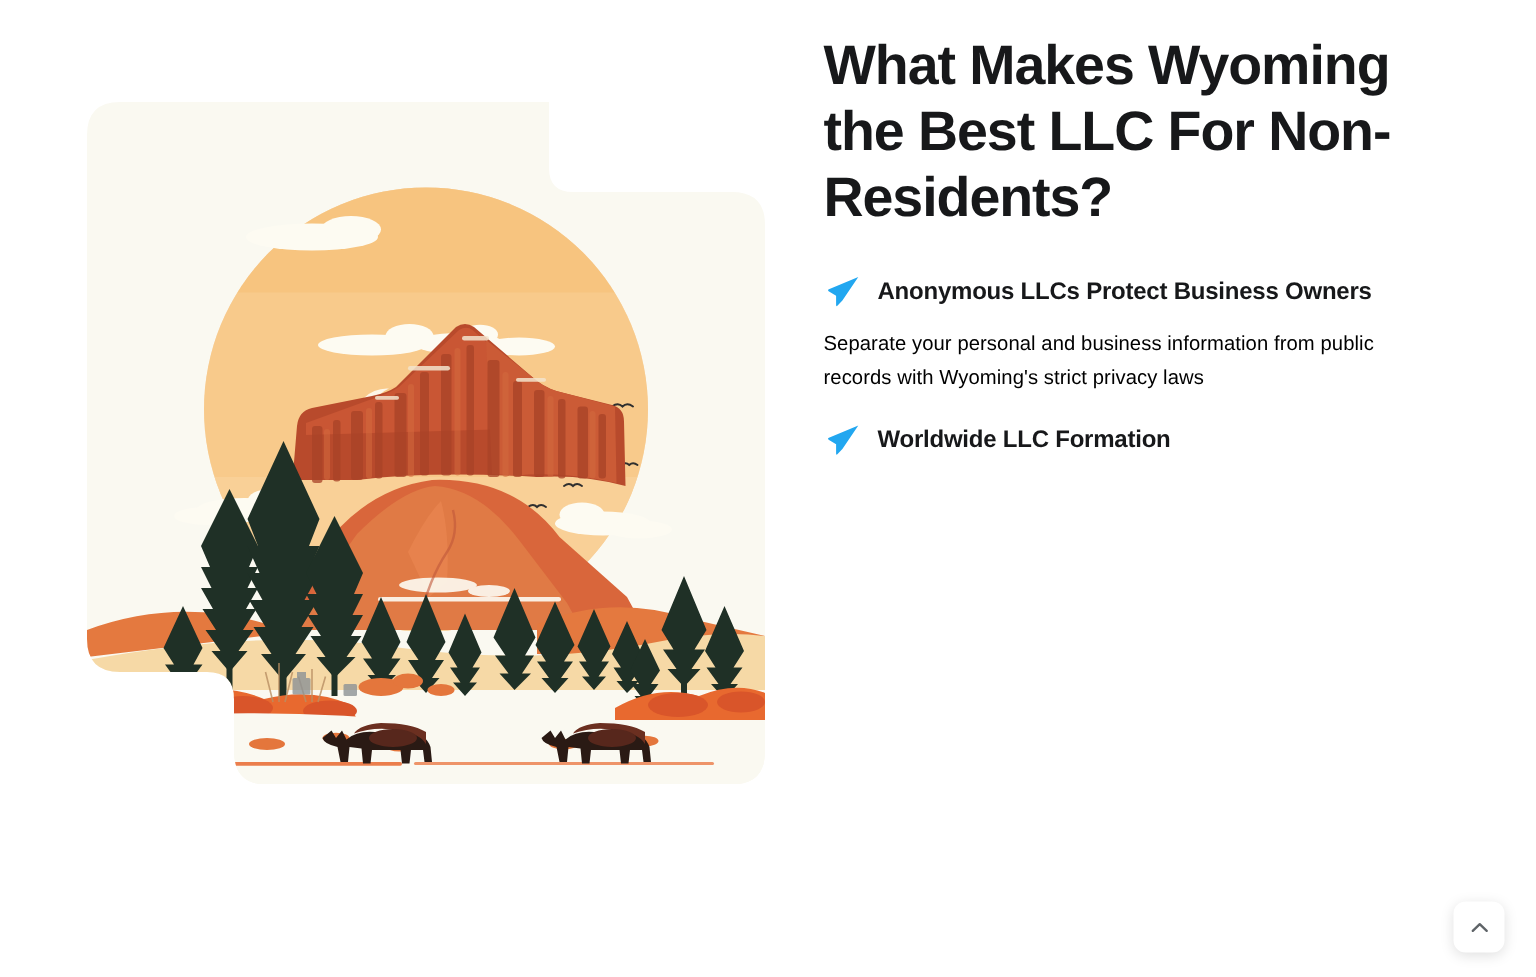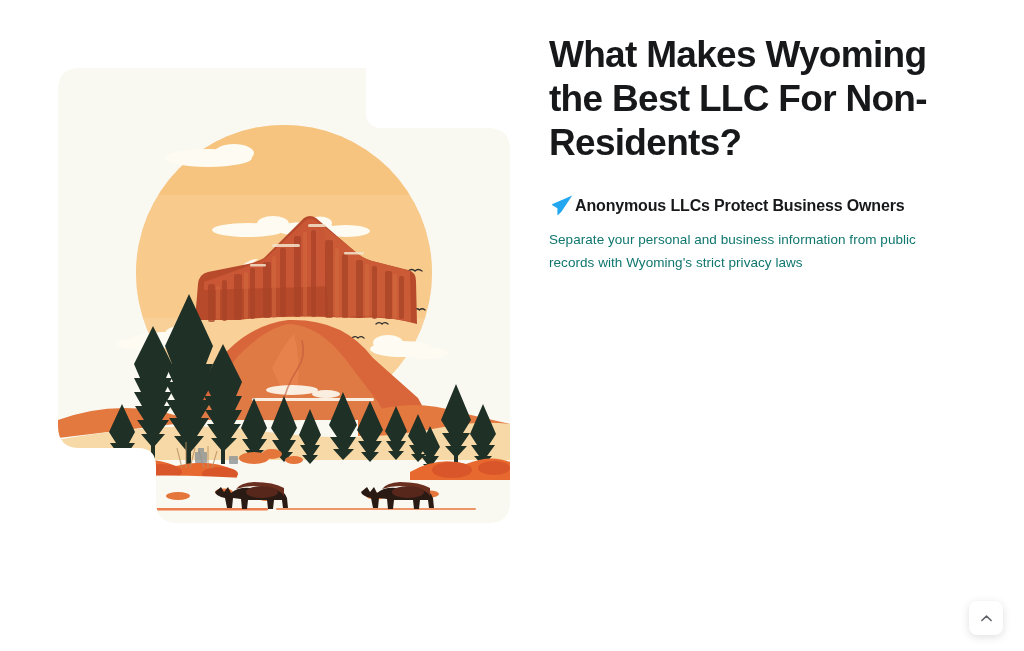--- a/index.html
+++ b/index.html
@@ -40,41 +40,42 @@
     height: 455px;
     overflow: hidden;
   }
 
   .illo-svg { display: block; width: 452px; height: 455px; }
 
   
   .content-col {
     position: absolute;
     left: 549px;
-    top: 33px;
+    top: 22px;
     width: 400px;
   }
 
   .headline {
     font-size: 37px;
     line-height: 44px;
     font-weight: 700;
     letter-spacing: -0.7px;
     color: #17181a;
     margin-bottom: 28px;
     width: 400px;
   }
 
   .feature-list { display: block; }
 
   .feature { margin-bottom: 4px; }
 
   .feature-head {
     display: flex;
     align-items: center;
+    gap: 10px;
     margin-bottom: 9px;
   }
 
   .send-icon {
     flex: 0 0 auto;
     width: 26px;
     height: 26px;
     display: block;
   }
 
@@ -82,21 +83,21 @@
     font-size: 16px;
     font-weight: 700;
     color: #17181a;
     letter-spacing: -0.15px;
     line-height: 20px;
   }
 
   .feature-desc {
     font-size: 13.5px;
     line-height: 23px;
-    color: #0f766e;
+    color: #000000;
     max-width: 390px;
     margin-bottom: 18px;
     letter-spacing: 0.05px;
   }
 
   
   .scroll-top {
     position: absolute;
     right: 21px;
     bottom: 16px;
@@ -384,20 +385,26 @@
           <span class="feature-title">Anonymous LLCs Protect Business Owners</span>
         </div>
         <p class="feature-desc">Separate your personal and business information from public records with Wyoming's strict privacy laws</p>
       </div>
 
 
       <div class="feature">
       </div>
 
       <div class="feature">
+        <div class="feature-head">
+          <svg class="send-icon" viewBox="0 0 26 26" xmlns="http://www.w3.org/2000/svg">
+            <path d="M23.2 2.6 L3.6 10.9 Q2.4 11.4 3.4 12.2 L8.4 15.2 L8.4 21.4 Q8.4 22.6 9.4 21.7 L12.6 18.4 Z" fill="#22a7f0"></path>
+          </svg>
+          <span class="feature-title">Worldwide LLC Formation</span>
+        </div>
       </div>
 
     </div>
   </div>
 
   <div class="scroll-top">
     <svg class="chevron-up" viewBox="0 0 14 14" xmlns="http://www.w3.org/2000/svg">
       <path d="M2 9.2 L7 4.4 L12 9.2" stroke="#5f6468" stroke-width="1.7" fill="none" stroke-linecap="round" stroke-linejoin="round"></path>
     </svg>
   </div>

